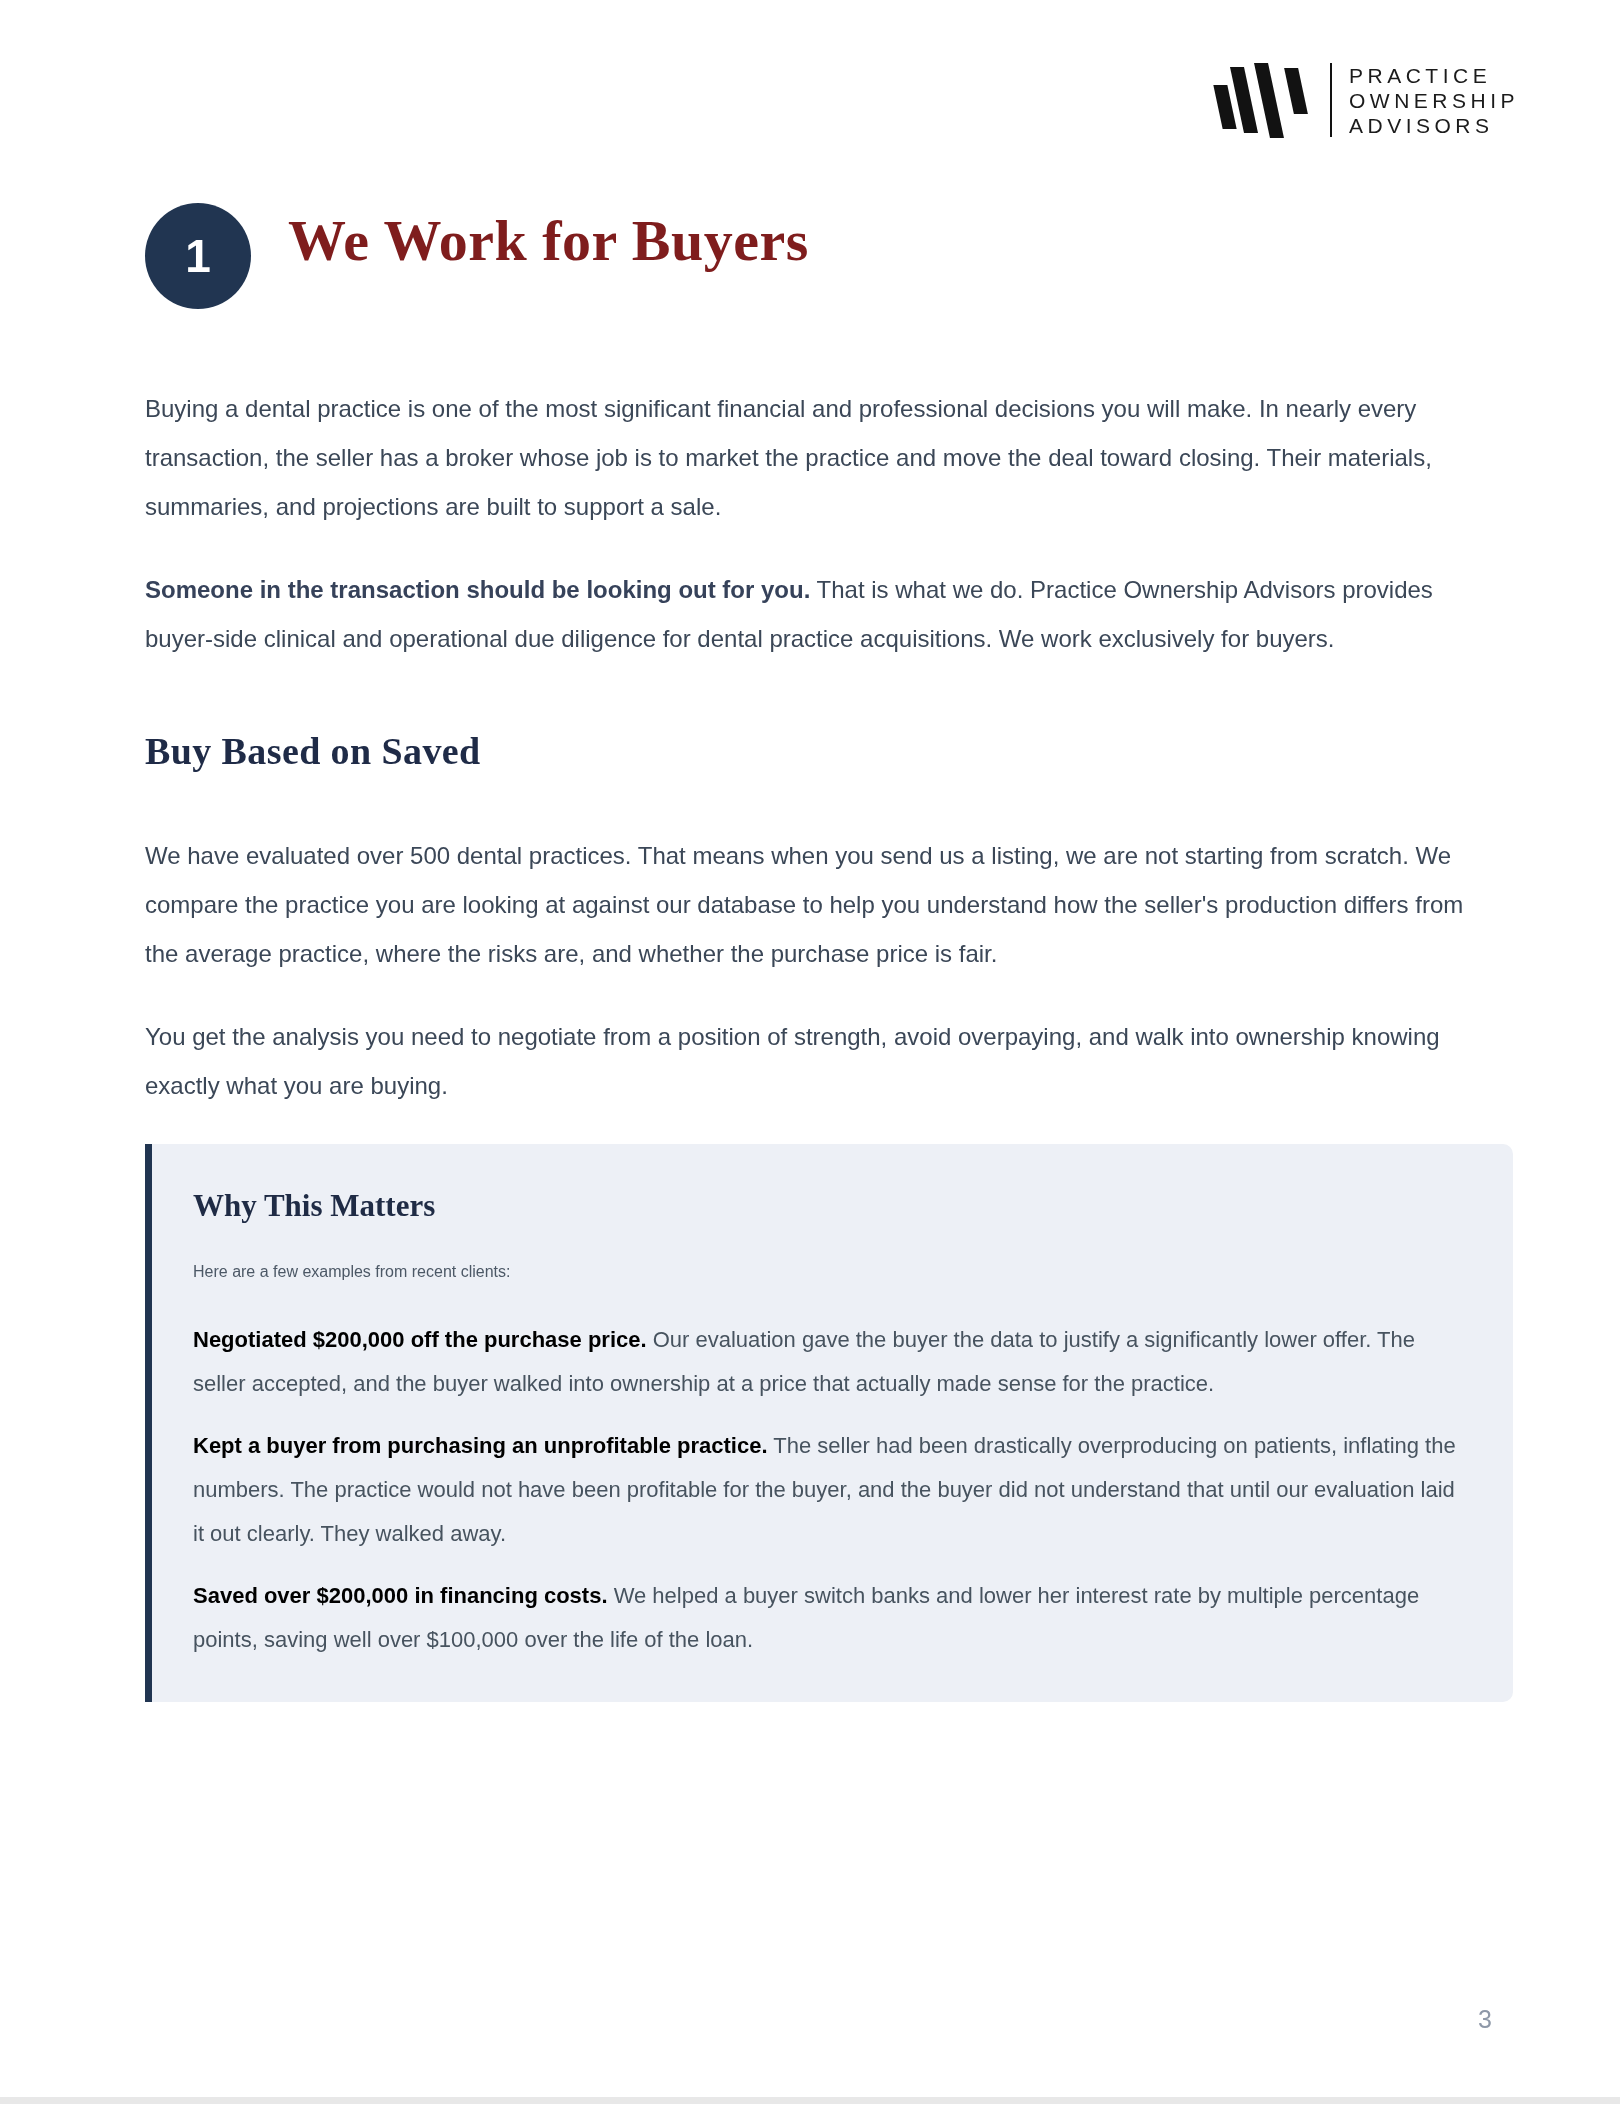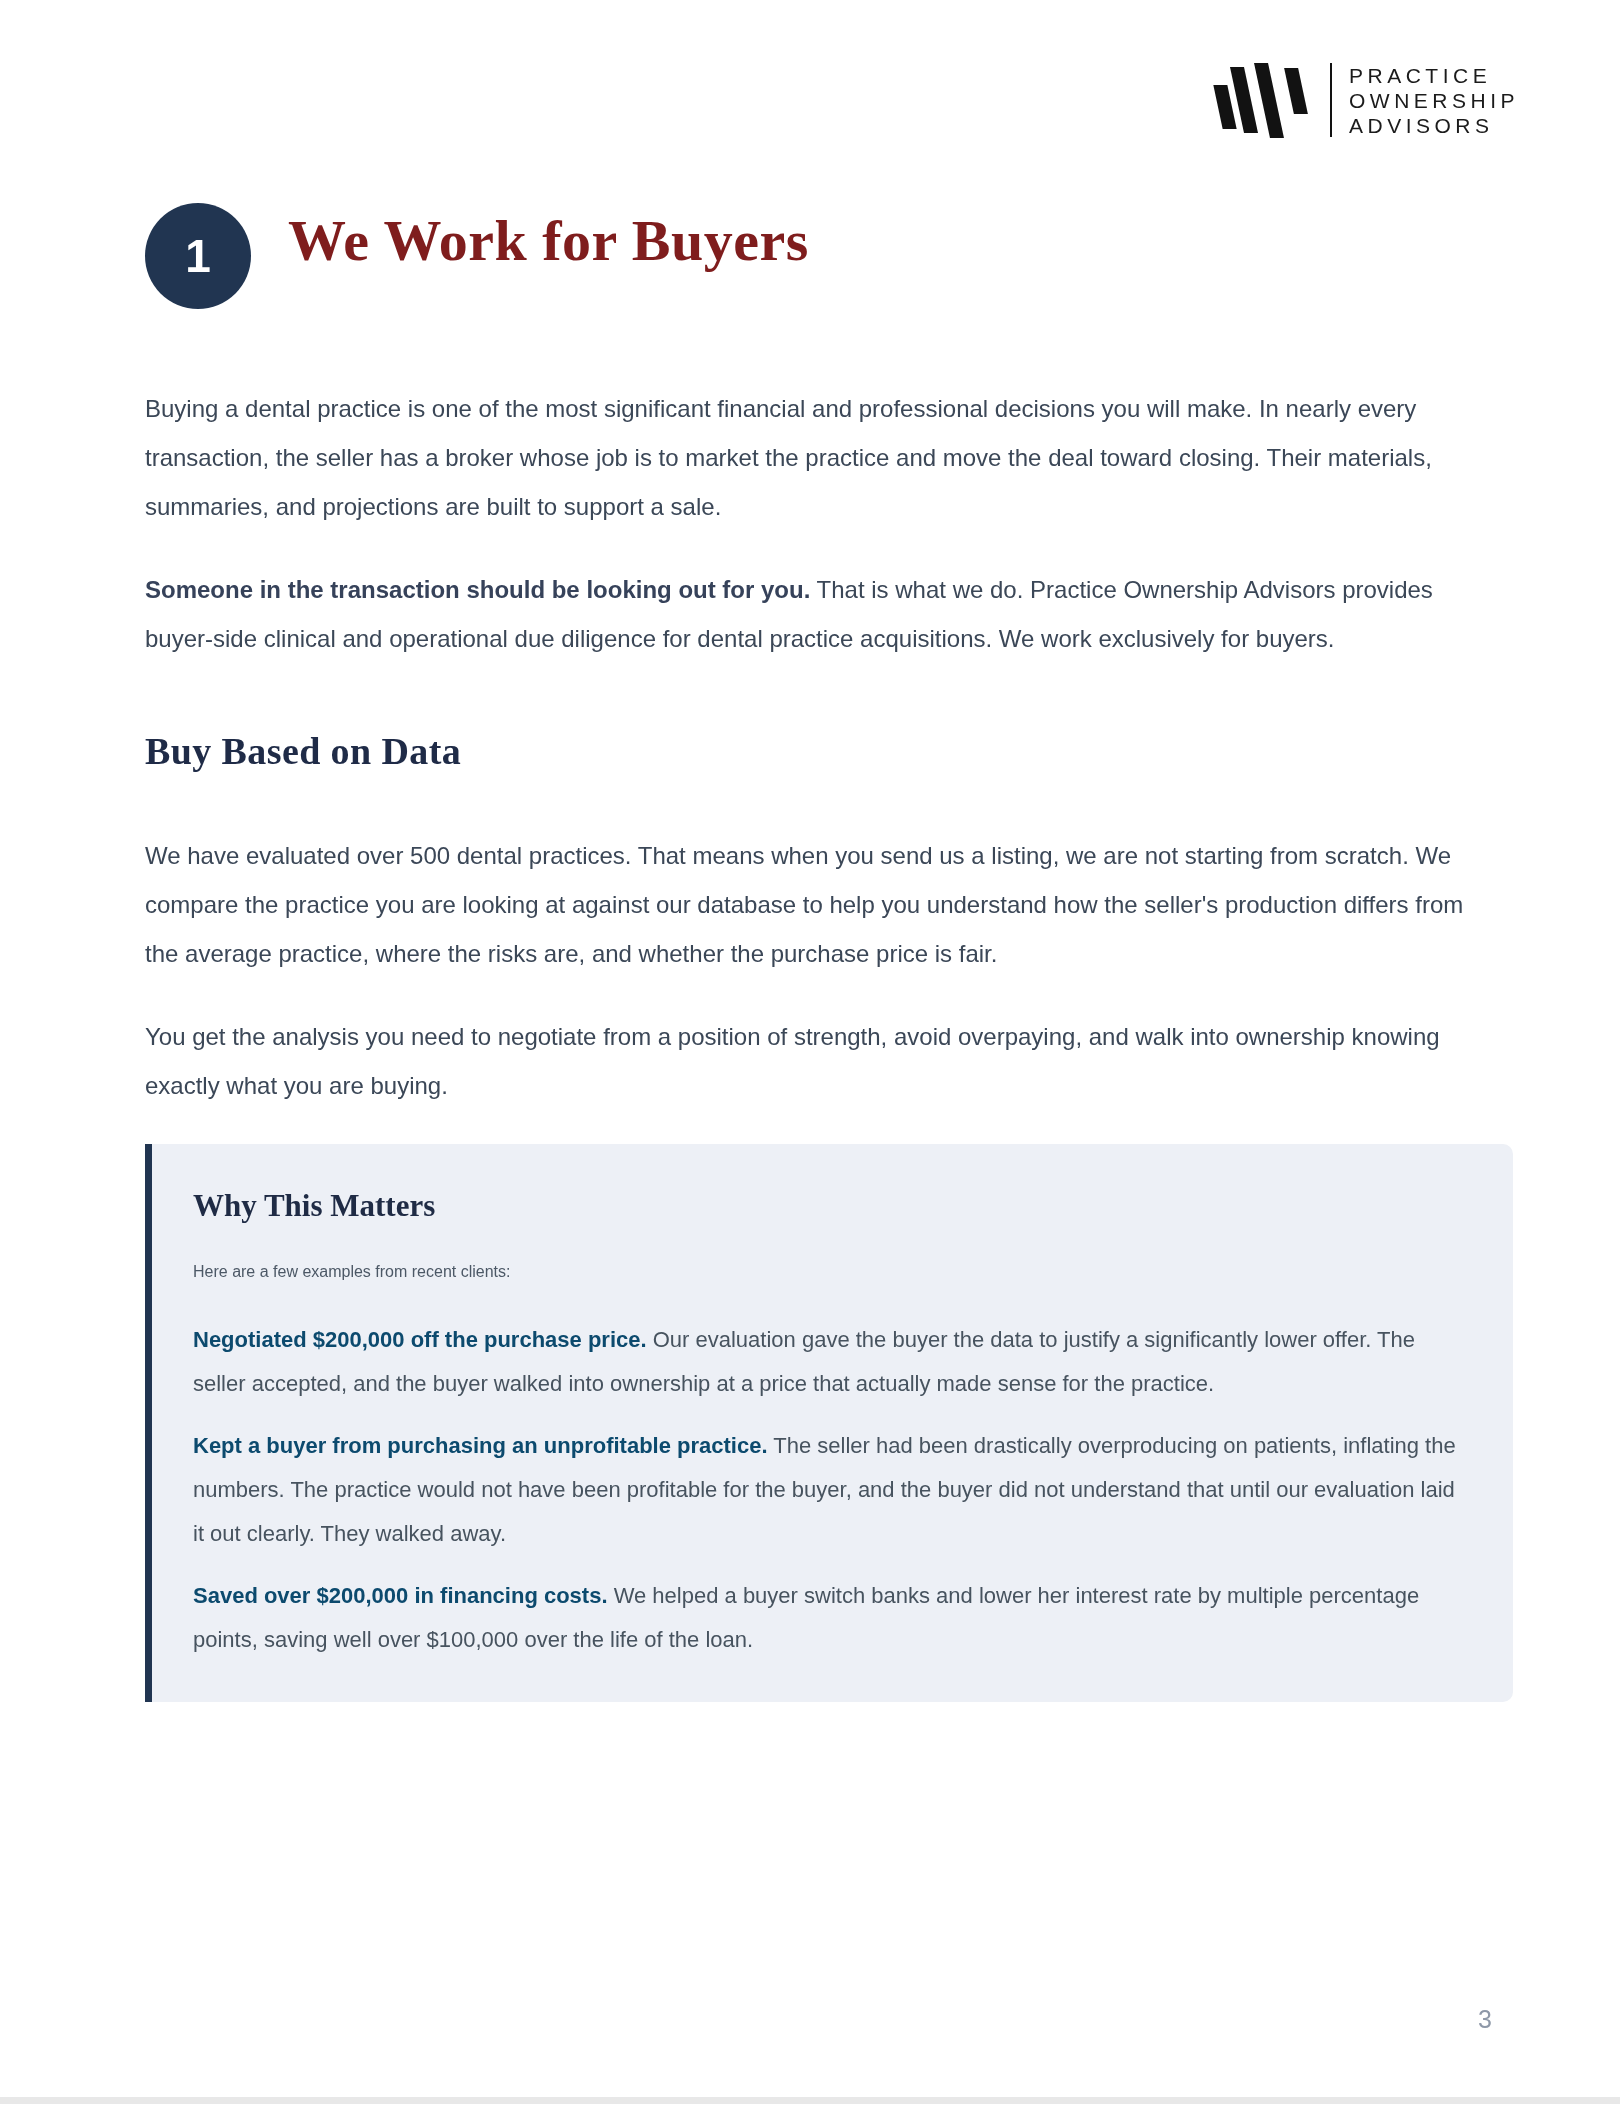--- a/index.html
+++ b/index.html
@@ -58,21 +58,21 @@
     padding:44px 52px 40px 41px;
     width:1368px; box-sizing:border-box;
   }
   .callout-heading {
     font-family:"Liberation Serif", serif; font-weight:700;
     font-size:31px; color:#1f2b45; line-height:36px; margin:0 0 30px 0;
   }
   .callout-intro { font-size:16px; line-height:36px; color:#4c London5866; color:#4c5866; margin:0 0 28px 0; }
   .example { font-size:22px; line-height:44px; color:#47535f; margin:0 0 18px 0; }
   .example:last-child { margin-bottom:0; }
-  .example b { font-weight:700; color:#0c4a6e; }
+  .example b { font-weight:700; color:#000000; }
 
   
   .page-number { position:absolute; top:2005px; right:128px; font-size:25px; color:#8e98a8; }
   .bottom-edge { position:absolute; left:0; bottom:0; width:100%; height:7px; background:#e8e8e8; }
 </style>
 </head>
 <body>
 
 <div class="page">
 
@@ -95,21 +95,21 @@
     <div class="badge">1</div>
     <div class="header-text">
       <div class="page-title">We Work for Buyers</div>
     </div>
   </div>
 
   <div class="body-copy">
     <p class="para">Buying a dental practice is one of the most significant financial and professional decisions you will make. In nearly every transaction, the seller has a broker whose job is to market the practice and move the deal toward closing. Their materials, summaries, and projections are built to support a sale.</p>
     <p class="para"><b>Someone in the transaction should be looking out for you.</b><span> That is what we do. Practice Ownership Advisors provides buyer-side clinical and operational due diligence for dental practice acquisitions. We work exclusively for buyers.</span></p>
 
-    <h2 class="section-heading">Buy Based on Data</h2>
+    <h2 class="section-heading">Buy Based on Saved</h2>
     <p class="para">We have evaluated over 500 dental practices. That means when you send us a listing, we are not starting from scratch. We compare the practice you are looking at against our database to help you understand how the seller's production differs from the average practice, where the risks are, and whether the purchase price is fair.</p>
     <p class="para">You get the analysis you need to negotiate from a position of strength, avoid overpaying, and walk into ownership knowing exactly what you are buying.</p>
 
     <div class="callout">
       <h3 class="callout-heading">Why This Matters</h3>
       <p class="callout-intro">Here are a few examples from recent clients:</p>
 
       <p class="example"><b>Negotiated $200,000 off the purchase price.</b><span> Our evaluation gave the buyer the data to justify a significantly lower offer. The seller accepted, and the buyer walked into ownership at a price that actually made sense for the practice.</span></p>
       <p class="example"><b>Kept a buyer from purchasing an unprofitable practice.</b><span> The seller had been drastically overproducing on patients, inflating the numbers. The practice would not have been profitable for the buyer, and the buyer did not understand that until our evaluation laid it out clearly. They walked away.</span></p>
       <p class="example"><b>Saved over $200,000 in financing costs.</b><span> We helped a buyer switch banks and lower her interest rate by multiple percentage points, saving well over $100,000 over the life of the loan.</span></p>

